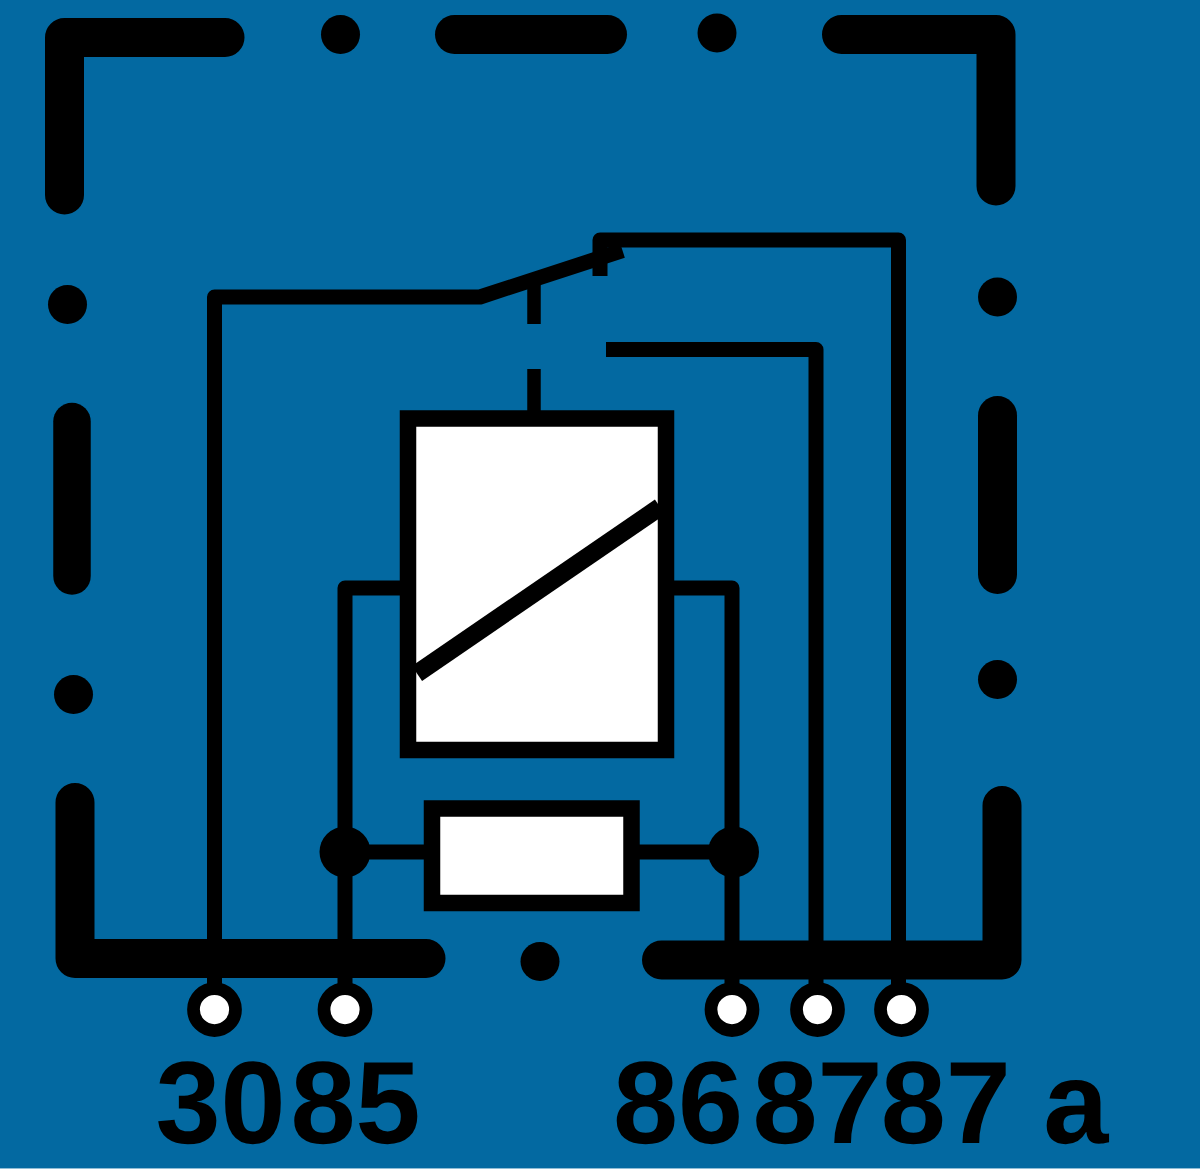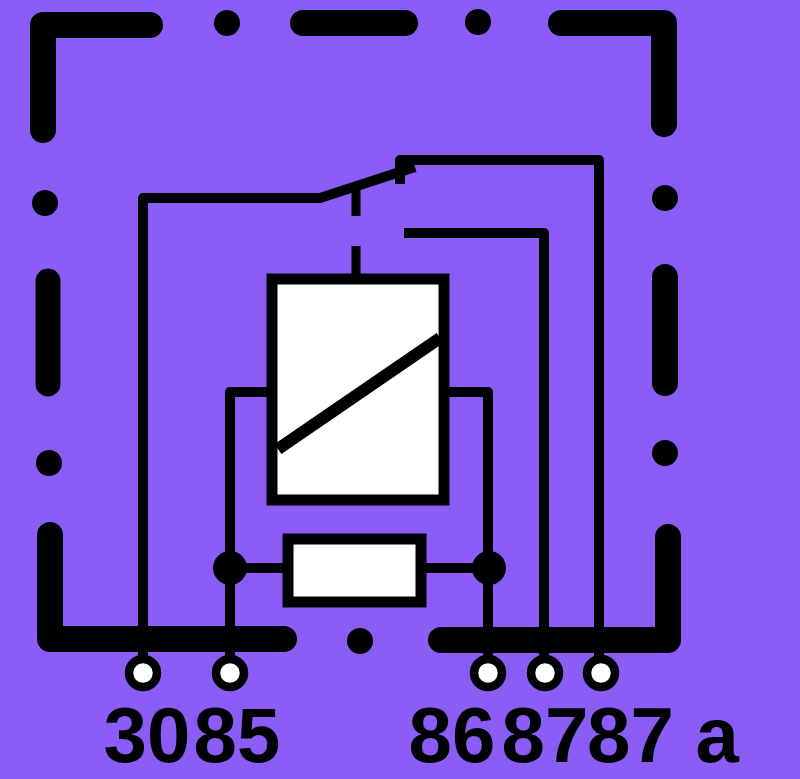--- a/index.html
+++ b/index.html
@@ -4,21 +4,21 @@
 <style>
   html, body {
     margin: 0;
     padding: 0;
     background: #ffffff;
   }
   .stage {
     position: relative;
     width: 800px;
     height: 779px;
-    background: #8b5cf6;
+    background: #0369a1;
     overflow: hidden;
   }
   svg { display: block; }
   .term-label {
     font-family: "Liberation Sans", "DejaVu Sans", sans-serif;
     font-weight: bold;
     font-size: 78px;
     fill: #000000;
   }
 </style>

